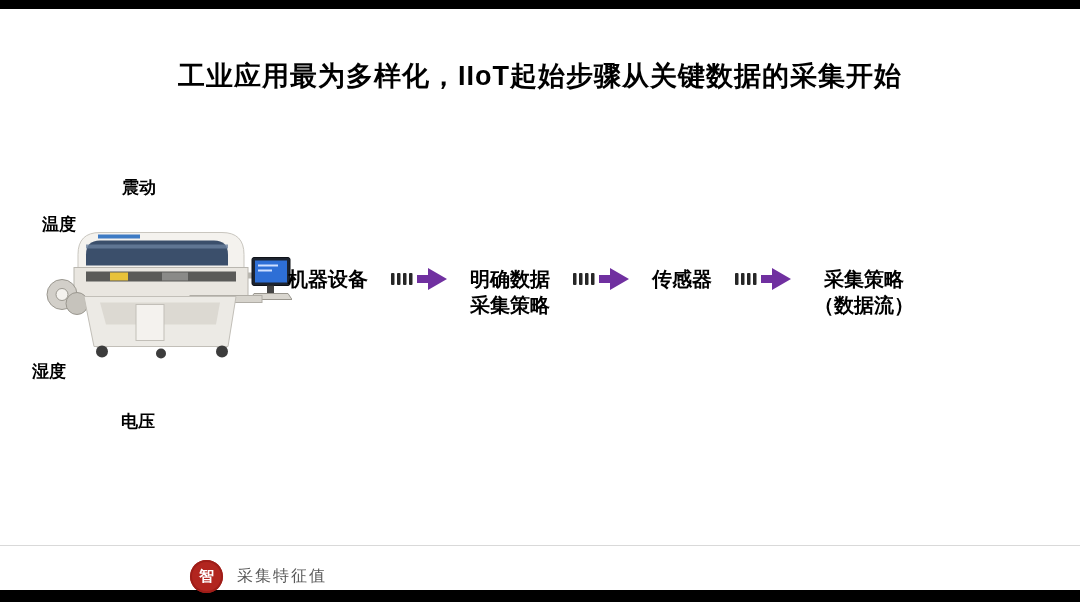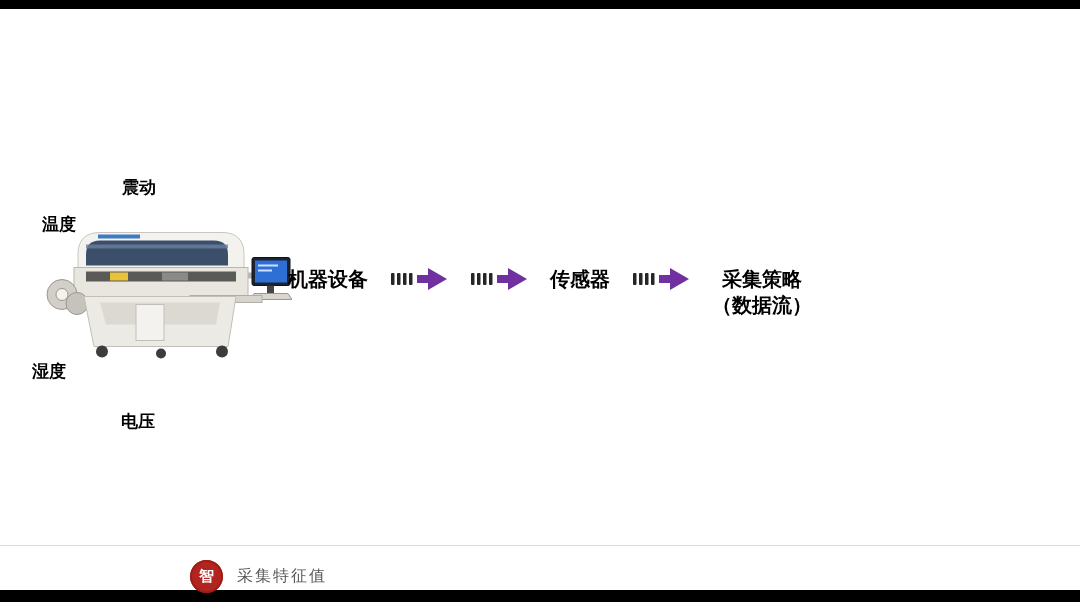--- a/index.html
+++ b/index.html
@@ -89,20 +89,21 @@
   }
 </style>
 </head>
 <body>
 
 <div class="slide">
 
   <div class="letterbox top"></div>
   <div class="letterbox bottom"></div>
 
+  <div class="title">工业应用最为多样化，IIoT起始步骤从关键数据的采集开始</div>
 
   <div class="machine-label lbl-vibration">震动</div>
   <div class="machine-label lbl-temperature">温度</div>
   <div class="machine-label lbl-humidity">湿度</div>
   <div class="machine-label lbl-voltage">电压</div>
 
   <div class="machine-wrap">
     <svg viewBox="0 0 252 135">
 
       <rect x="196" y="48" width="20" height="6" fill="#b9b6af"></rect>
@@ -146,20 +147,22 @@
     <div class="flow-arrow">
       <svg width="58" height="26" viewBox="0 0 58 26">
         <rect x="1" y="7" width="3.5" height="12" rx="1" fill="#262626"></rect>
         <rect x="7" y="7" width="3.5" height="12" rx="1" fill="#262626"></rect>
         <rect x="13" y="7" width="3.5" height="12" rx="1" fill="#262626"></rect>
         <rect x="19" y="7" width="3.5" height="12" rx="1" fill="#262626"></rect>
         <path d="M27 9 h11 v-7 l19 11 -19 11 v-7 h-11 z" fill="#7030a0"></path>
       </svg>
     </div>
 
+    <div class="flow-step">明确数据
+采集策略</div>
 
     <div class="flow-arrow">
       <svg width="58" height="26" viewBox="0 0 58 26">
         <rect x="1" y="7" width="3.5" height="12" rx="1" fill="#262626"></rect>
         <rect x="7" y="7" width="3.5" height="12" rx="1" fill="#262626"></rect>
         <rect x="13" y="7" width="3.5" height="12" rx="1" fill="#262626"></rect>
         <rect x="19" y="7" width="3.5" height="12" rx="1" fill="#262626"></rect>
         <path d="M27 9 h11 v-7 l19 11 -19 11 v-7 h-11 z" fill="#7030a0"></path>
       </svg>
     </div>

